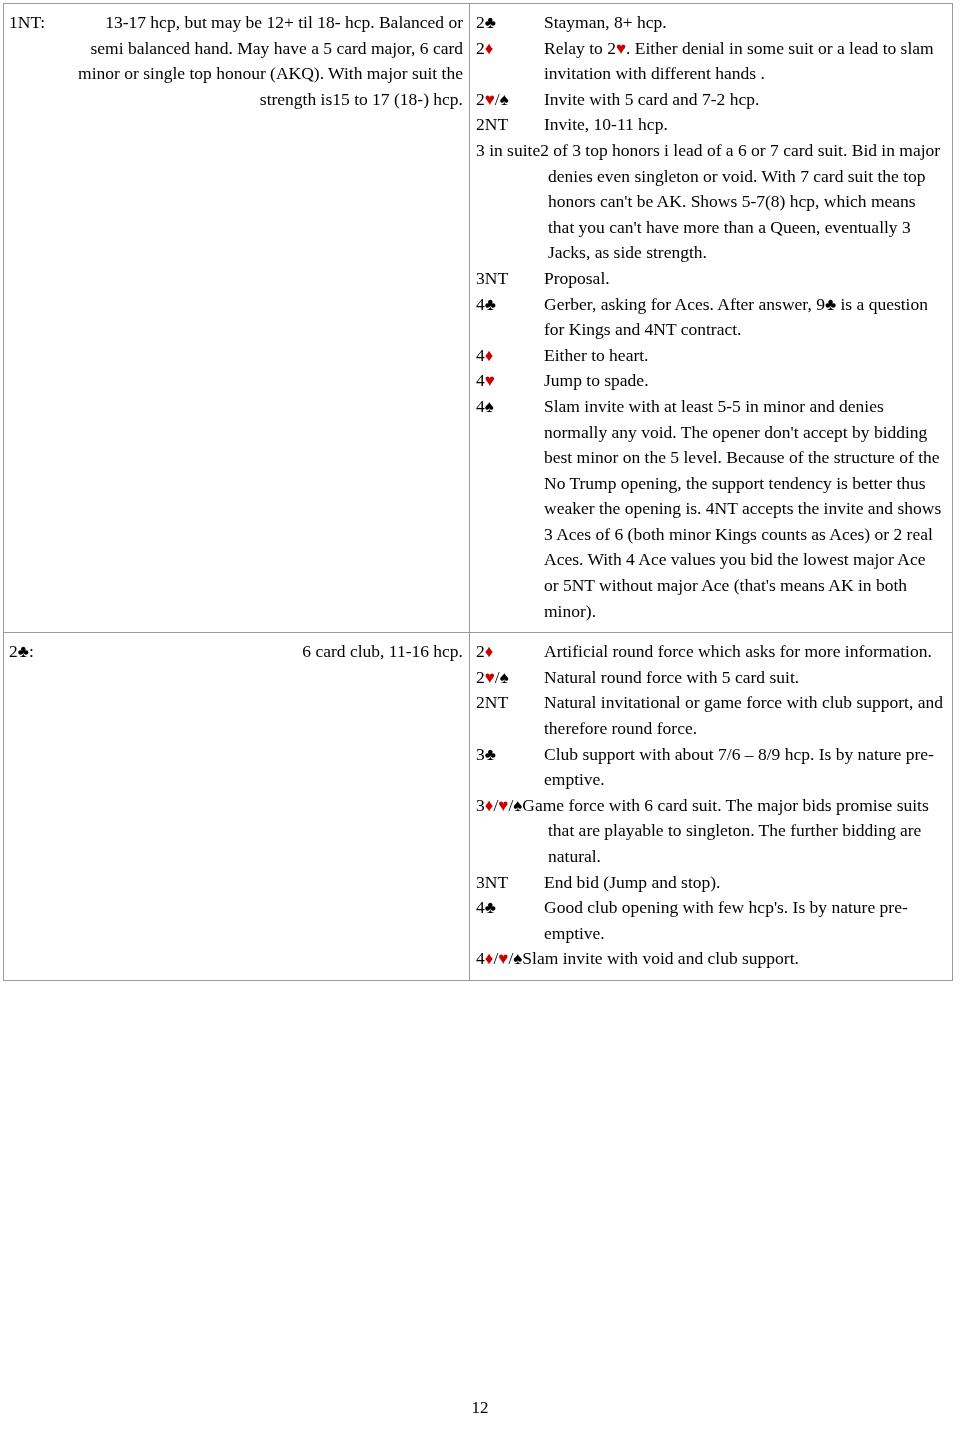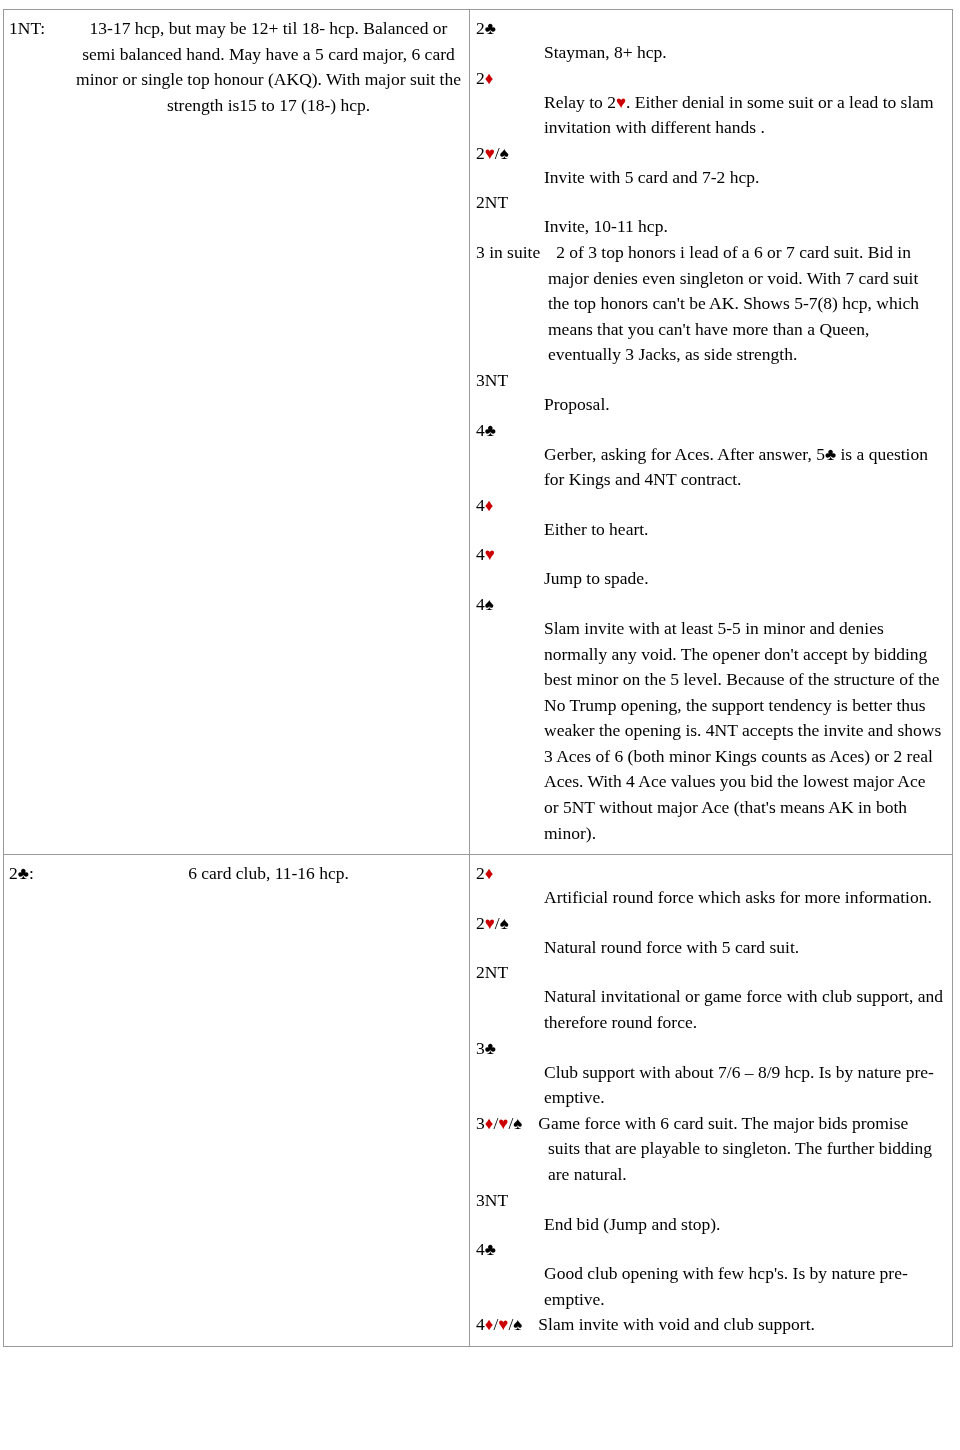--- a/index.html
+++ b/index.html
@@ -20,21 +20,21 @@
     position: absolute;
     left: 0; top: 0;
     width: 960px;
     height: 1450px;
   }
 
   
   .bid-table {
     position: absolute;
     left: 3px;
-    top: 9px;
+    top: 3px;
     width: 947px;
     border-collapse: collapse;
     table-layout: fixed;
   }
   .bid-table td {
     border: 1px solid #9a9a9a;
     vertical-align: top;
     padding: 0;
   }
   .col-open  { width: 465px; }
@@ -46,55 +46,54 @@
   .open-bid {
     flex: 0 0 65px;
     font-size: 17.5px;
     line-height: 25.5px;
     white-space: nowrap;
   }
   .open-desc {
     flex: 1 1 auto;
     font-size: 17.5px;
     line-height: 25.5px;
-    text-align: center;
+    text-align: right;
     font-family: Liberation Serif, serif;
   }
 
   
   .resp-cell { padding: 6px 8px 8px 6px; }
 
   .resp-row {
     display: flex;
     align-items: flex-start;
     font-size: 17.5px;
     line-height: 25.6px;
   }
   .resp-bid {
     flex: 0 0 68px;
     white-space: nowrap;
   }
   .resp-desc {
     flex: 1 1 auto;
-    margin-top: 24px;
   }
 
   
   .resp-row.hang {
     display: block;
     padding-left: 72px;
     text-indent: -72px;
   }
   .resp-row.hang .resp-bid,
   .resp-row.hang .resp-desc {
     display: inline;
     flex: none;
     white-space: normal;
   }
-  .resp-row.hang .resp-bid { margin-right: 16px; }
+  .resp-row.hang .resp-bid { margin-right: 0; }
 
   
   .suit      { font-size: 17px; letter-spacing: 0; }
   .suit.red  { color: #cc0000; }
   .suit.black{ color: #000000; }
 
   
   .page-number {
     position: absolute;
     left: 0;
@@ -141,21 +140,21 @@
                 <span class="resp-bid"><span>2NT</span></span>
                 <span class="resp-desc">Invite, 10-11 hcp.</span>
               </div>
               <div class="resp-row hang"><span class="resp-bid"><span>3 in suite</span></span><span class="resp-desc">2 of 3 top honors i lead of a 6 or 7 card suit. Bid in major denies even singleton or void. With 7 card suit the top honors can't be AK. Shows 5-7(8) hcp, which means that you can't have more than a Queen, eventually 3 Jacks, as side strength.</span></div>
               <div class="resp-row">
                 <span class="resp-bid"><span>3NT</span></span>
                 <span class="resp-desc">Proposal.</span>
               </div>
               <div class="resp-row">
                 <span class="resp-bid"><span>4</span><span class="suit black">♣</span></span>
-                <span class="resp-desc"><span>Gerber, asking for Aces. After answer, 5</span><span class="suit black">♣</span><span> is a question for Kings and 4NT contract.</span></span>
+                <span class="resp-desc"><span>Gerber, asking for Aces. After answer, 9</span><span class="suit black">♣</span><span> is a question for Kings and 4NT contract.</span></span>
               </div>
               <div class="resp-row">
                 <span class="resp-bid"><span>4</span><span class="suit red">♦</span></span>
                 <span class="resp-desc">Either to heart.</span>
               </div>
               <div class="resp-row">
                 <span class="resp-bid"><span>4</span><span class="suit red">♥</span></span>
                 <span class="resp-desc">Jump to spade.</span>
               </div>
               <div class="resp-row">
@@ -203,14 +202,15 @@
                 <span class="resp-desc">Good club opening with few hcp's. Is by nature pre-emptive.</span>
               </div>
               <div class="resp-row hang"><span class="resp-bid"><span>4</span><span class="suit red">♦</span><span>/</span><span class="suit red">♥</span><span>/</span><span class="suit black">♠</span></span><span class="resp-desc">Slam invite with void and club support.</span></div>
             </div>
         </td>
       </tr>
 
     </tbody>
   </table>
 
+  <div class="page-number">12</div>
 
 </div>
 
 </body></html>

